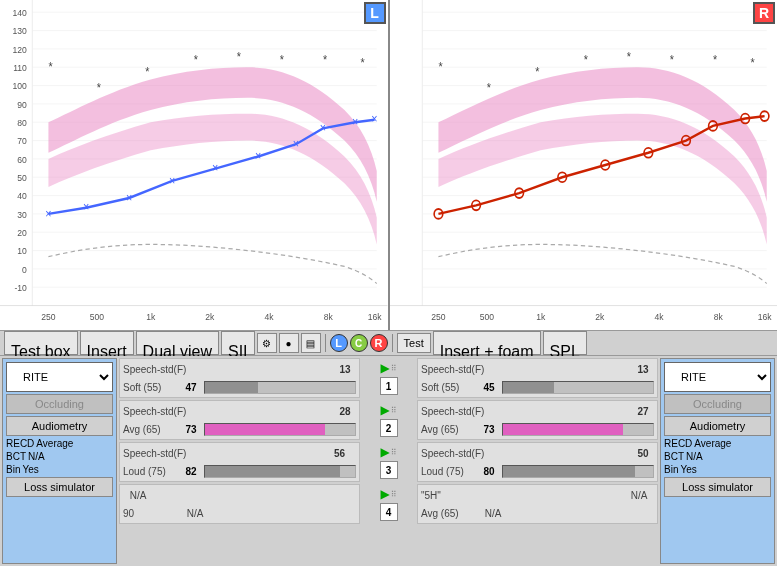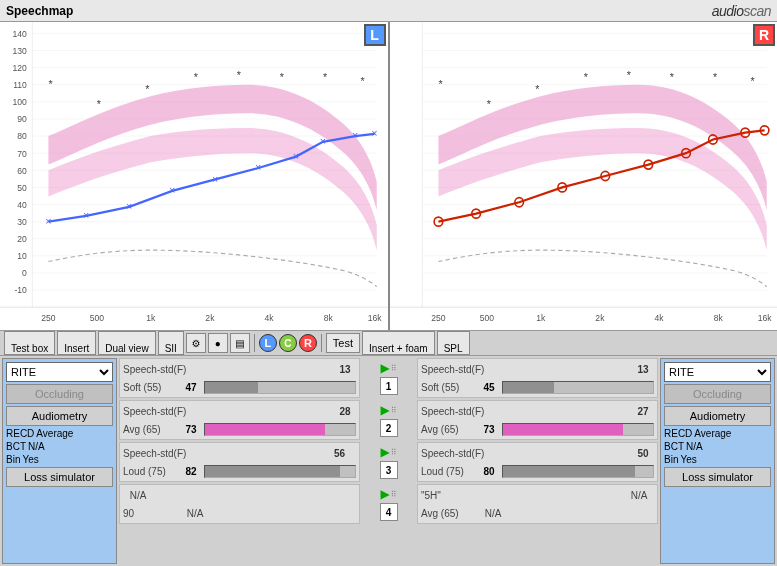--- a/index.html
+++ b/index.html
@@ -22,53 +22,49 @@
     .graph-svg { width: 100%; height: 100%; }
     
     
     .lr-button { position: absolute; top: 2px; width: 22px; height: 22px; font-weight: bold; font-size: 14px; display: flex; align-items: center; justify-content: center; border: 2px solid #555; cursor: pointer; z-index: 10; }
     .l-button { background: #5599ff; color: white; right: 2px; top: 2px; }
     .r-button { background: #ff4444; color: white; right: 2px; top: 2px; }
     
     
     .toolbar { background: #d0d0d0; border-top: 1px solid #999; border-bottom: 1px solid #999; padding: 2px 4px; display: flex; align-items: center; gap: 2px; height: 26px; }
     
-    .tb-btn { background: #e8e8e8; border: 1px solid #888; padding: 11px 6px; cursor: pointer; font-size: 10px; height: 20px; white-space: nowrap; }
+    .tb-btn { background: #e8e8e8; border: 1px solid #888; padding: 11px 6px; cursor: pointer; font-size: 16px; height: 20px; white-space: nowrap; }
     .tb-separator { width: 1px; height: 18px; background: #888; margin: 0 2px; }
     .tb-icon-btn { background: #e8e8e8; border: 1px solid #888; width: 20px; height: 20px; cursor: pointer; display: flex; align-items: center; justify-content: center; font-size: 10px; }
     .tb-circle-L { background: #5599ff; color: white; border-radius: 50%; width: 18px; height: 18px; display: flex; align-items: center; justify-content: center; font-weight: bold; font-size: 11px; cursor: pointer; border: 1px solid #333; }
     .tb-circle-C { background: #88cc44; color: white; border-radius: 50%; width: 18px; height: 18px; display: flex; align-items: center; justify-content: center; font-weight: bold; font-size: 10px; cursor: pointer; border: 1px solid #333; }
     .tb-circle-O { background: #ff4444; color: white; border-radius: 50%; width: 18px; height: 18px; display: flex; align-items: center; justify-content: center; font-weight: bold; font-size: 11px; cursor: pointer; border: 1px solid #333; }
     
     
     .bottom-panel { display: flex; background: #d0d0d0; gap: 2px; padding: 2px; height: 210px; }
     
     .left-sidebar { background: #a0c8f0; border: 1px solid #888; padding: 3px; width: 115px; display: flex; flex-direction: column; gap: 2px; }
     .right-sidebar { background: #a0c8f0; border: 1px solid #888; padding: 3px; width: 115px; display: flex; flex-direction: column; gap: 2px; }
     
     .sidebar-dropdown { display: flex; align-items: center; gap: 1px; }
-    .sidebar-select { flex: 1; height: 20px; font-size: 11px; background: white; border: 1px solid #666; }
+    .sidebar-select { flex: 1; height: 30px; font-size: 11px; background: white; border: 1px solid #666; padding-left: 12px; }
     
     .sidebar-btn { background: #d0d0d0; border: 1px solid #888; padding: 1px 4px; cursor: pointer; font-size: 11px; height: 20px; text-align: center; }
     .sidebar-btn.occluding { background: #c0c0c0; color: #888; }
     .sidebar-row { display: flex; align-items: center; gap: 2px; font-size: 10px; }
     
     .center-section { flex: 1; display: flex; flex-direction: column; gap: 1px; }
     
     .adult-btn { background: #e8e8e8; border: 1px solid #888; padding: 1px 6px; cursor: pointer; font-size: 11px; height: 20px; }
   </style>
 </head>
 <body>
 
 <div class="main-container">
 
-  <div class="header">
-    <span class="header-title">Speechmap</span>
-    <span class="audioscan-logo">audio<span>scan</span></span>
-  </div>
 
   <div class="graphs-area" style="height: 290px; position: relative;">
 
     <div class="graph-panel left" style="position: relative;">
       <div class="lr-button l-button">L</div>
       <svg class="graph-svg" viewBox="0 0 360 270" preserveAspectRatio="none">
 
         <line x1="30" y1="0" x2="30" y2="250" stroke="#ddd" stroke-width="0.5"></line>
         <line x1="0" y1="250" x2="360" y2="250" stroke="#ccc" stroke-width="0.5"></line>
 

